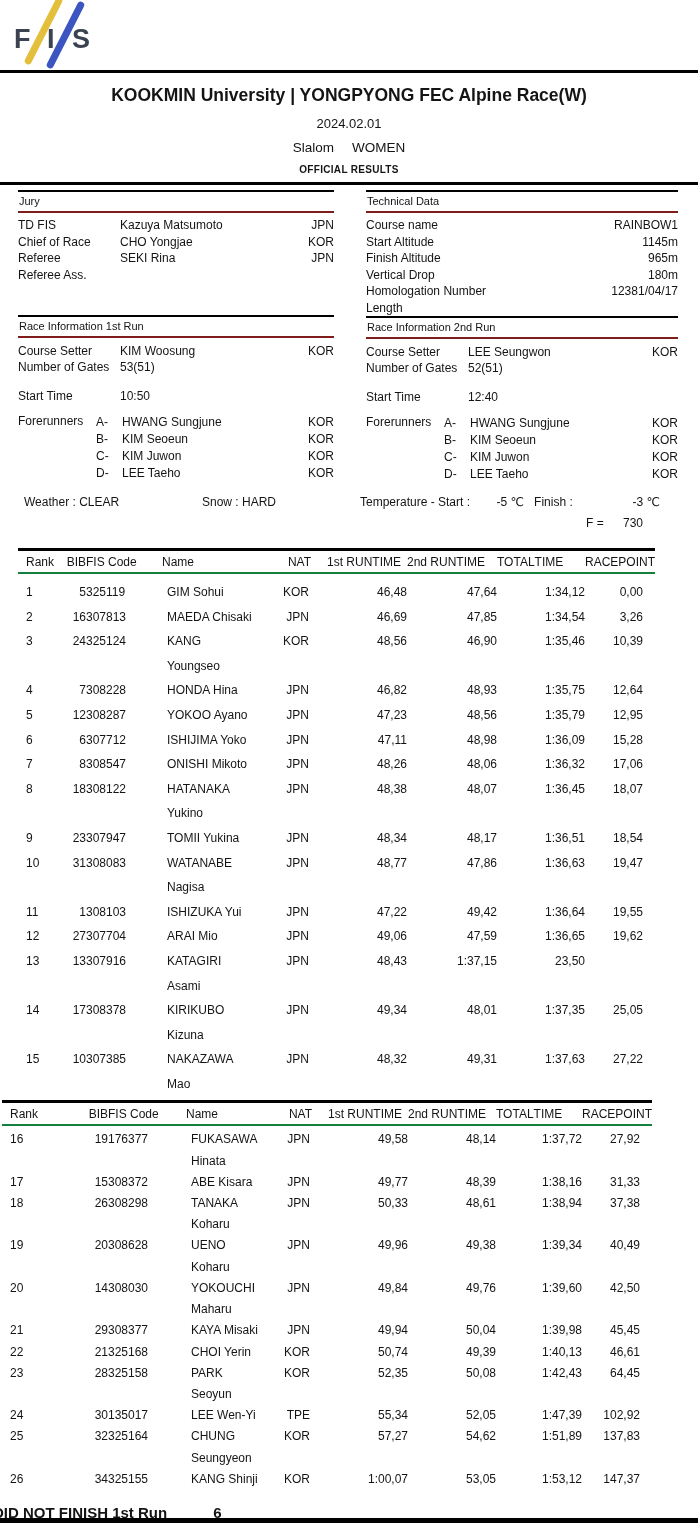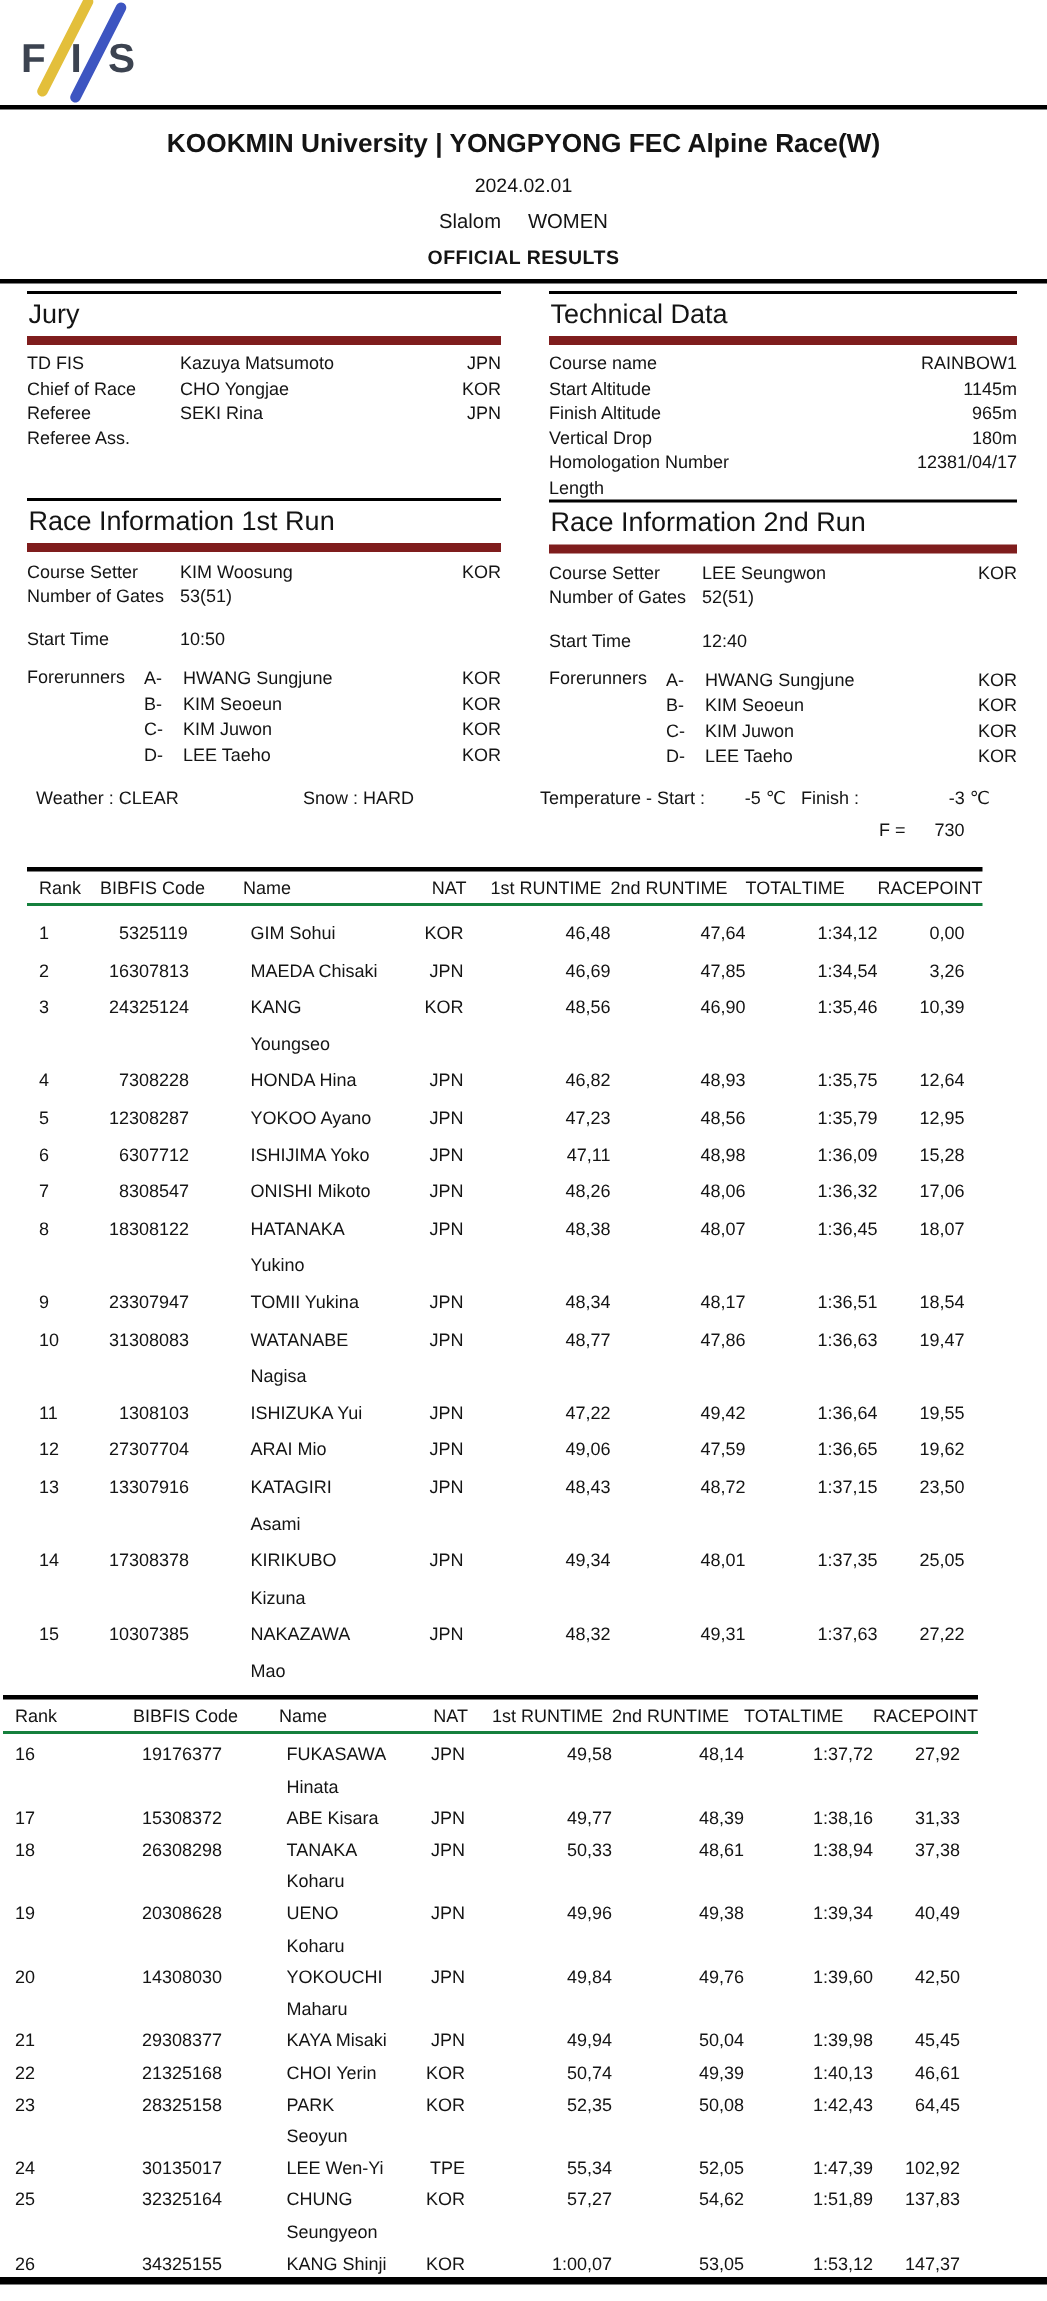--- a/index.html
+++ b/index.html
@@ -15,26 +15,26 @@
   .fis-f{left:14px}.fis-i{left:47px}.fis-s{left:72px}
   .swoosh{position:absolute;width:7px;height:74px;border-radius:4px;}
   .swoosh-yellow{background:#e3bf3b;left:40px;top:-6px;transform:rotate(27deg);}
   .swoosh-blue{background:#3d55c1;left:62px;top:-2px;transform:rotate(27deg);}
   
   .title-block{text-align:center;padding:6px 0 7px 0;}
   .doc-title{font-size:17.5px;font-weight:bold;margin-top:6px;}
   .doc-date{font-size:13px;margin-top:10px;}
   .doc-event{font-size:13.5px;margin-top:9px;}
   .doc-event .gap{display:inline-block;width:18px;}
-  .doc-results{font-size:13px;font-weight:bold;margin-top:9px;letter-spacing:.3px;}
+  .doc-results{font-size:10px;font-weight:bold;margin-top:9px;letter-spacing:.3px;}
   
   .info-grid{display:flex;justify-content:space-between;padding:5px 20px 0 18px;}
   .col-l{width:316px;}
   .col-r{width:312px;}
-  .sec-title{border-top:2px solid #000;border-bottom:6px solid #7f1d1d;padding:3px 0 4px 1px;font-size:18px;}
+  .sec-title{border-top:2px solid #000;border-bottom:2px solid #7f1d1d;padding:3px 0 4px 1px;font-size:11px;}
   .jury-row{display:grid;grid-template-columns:102px 1fr 42px;line-height:16.5px;}
   .jury-row .nat{text-align:right;}
   .jury-box{padding-top:4px;min-height:98px;}
   .tech-row{display:flex;justify-content:space-between;line-height:16.5px;}
   .tech-box{padding-top:4px;min-height:98px;}
   .ri-content{padding-top:5px;}
   .ri-row{display:grid;grid-template-columns:102px 1fr 42px;line-height:16px;}
   .ri-row .nat{text-align:right;}
   .start-row{display:grid;grid-template-columns:102px 1fr;margin-top:13px;line-height:16px;}
   .fore{display:flex;margin-top:10px;}
@@ -443,21 +443,20 @@
     <span class="c-r">19,62</span>
   </div>
 
   <div class="rrow">
     <span class="c-rank">13</span>
     <span class="c-bib">13</span>
     <span class="c-fis">307916</span>
     <span class="c-name">KATAGIRI Asami</span>
     <span class="c-nat">JPN</span>
     <span class="c-r">48,43</span>
-    <span class="c-r">48,72</span>
     <span class="c-r">1:37,15</span>
     <span class="c-r">23,50</span>
   </div>
 
   <div class="rrow">
     <span class="c-rank">14</span>
     <span class="c-bib">17</span>
     <span class="c-fis">308378</span>
     <span class="c-name">KIRIKUBO Kizuna</span>
     <span class="c-nat">JPN</span>

